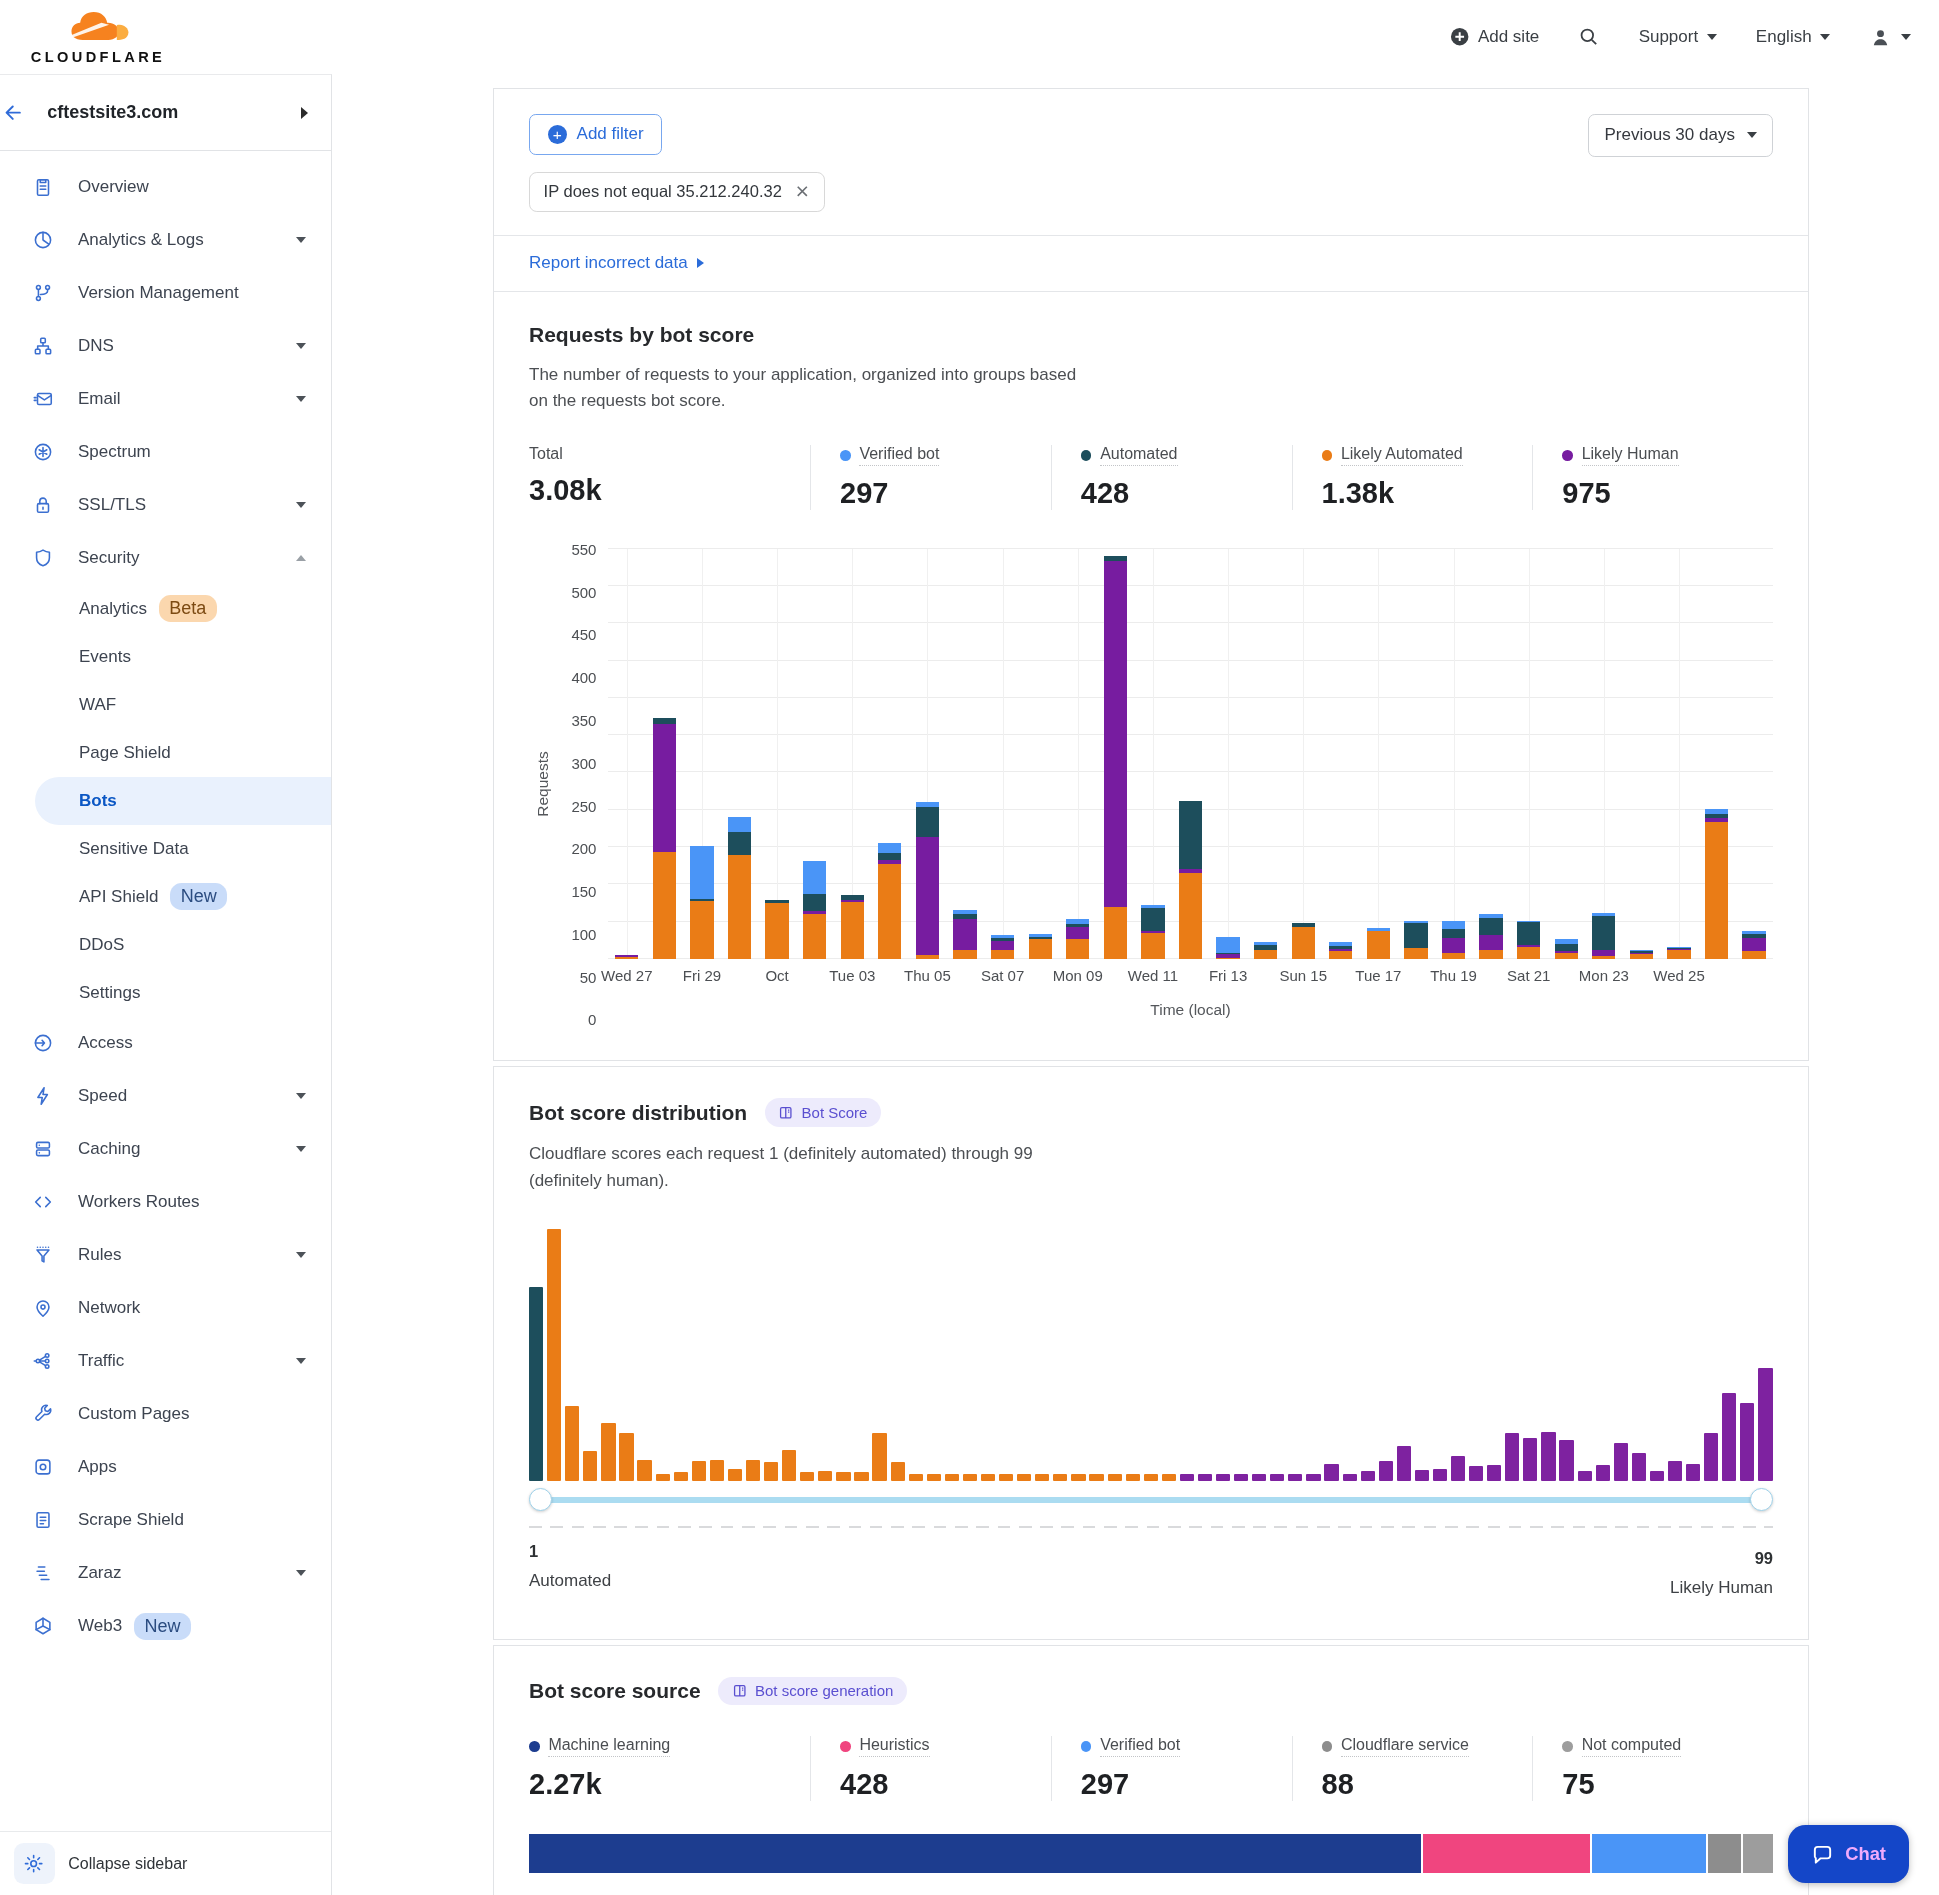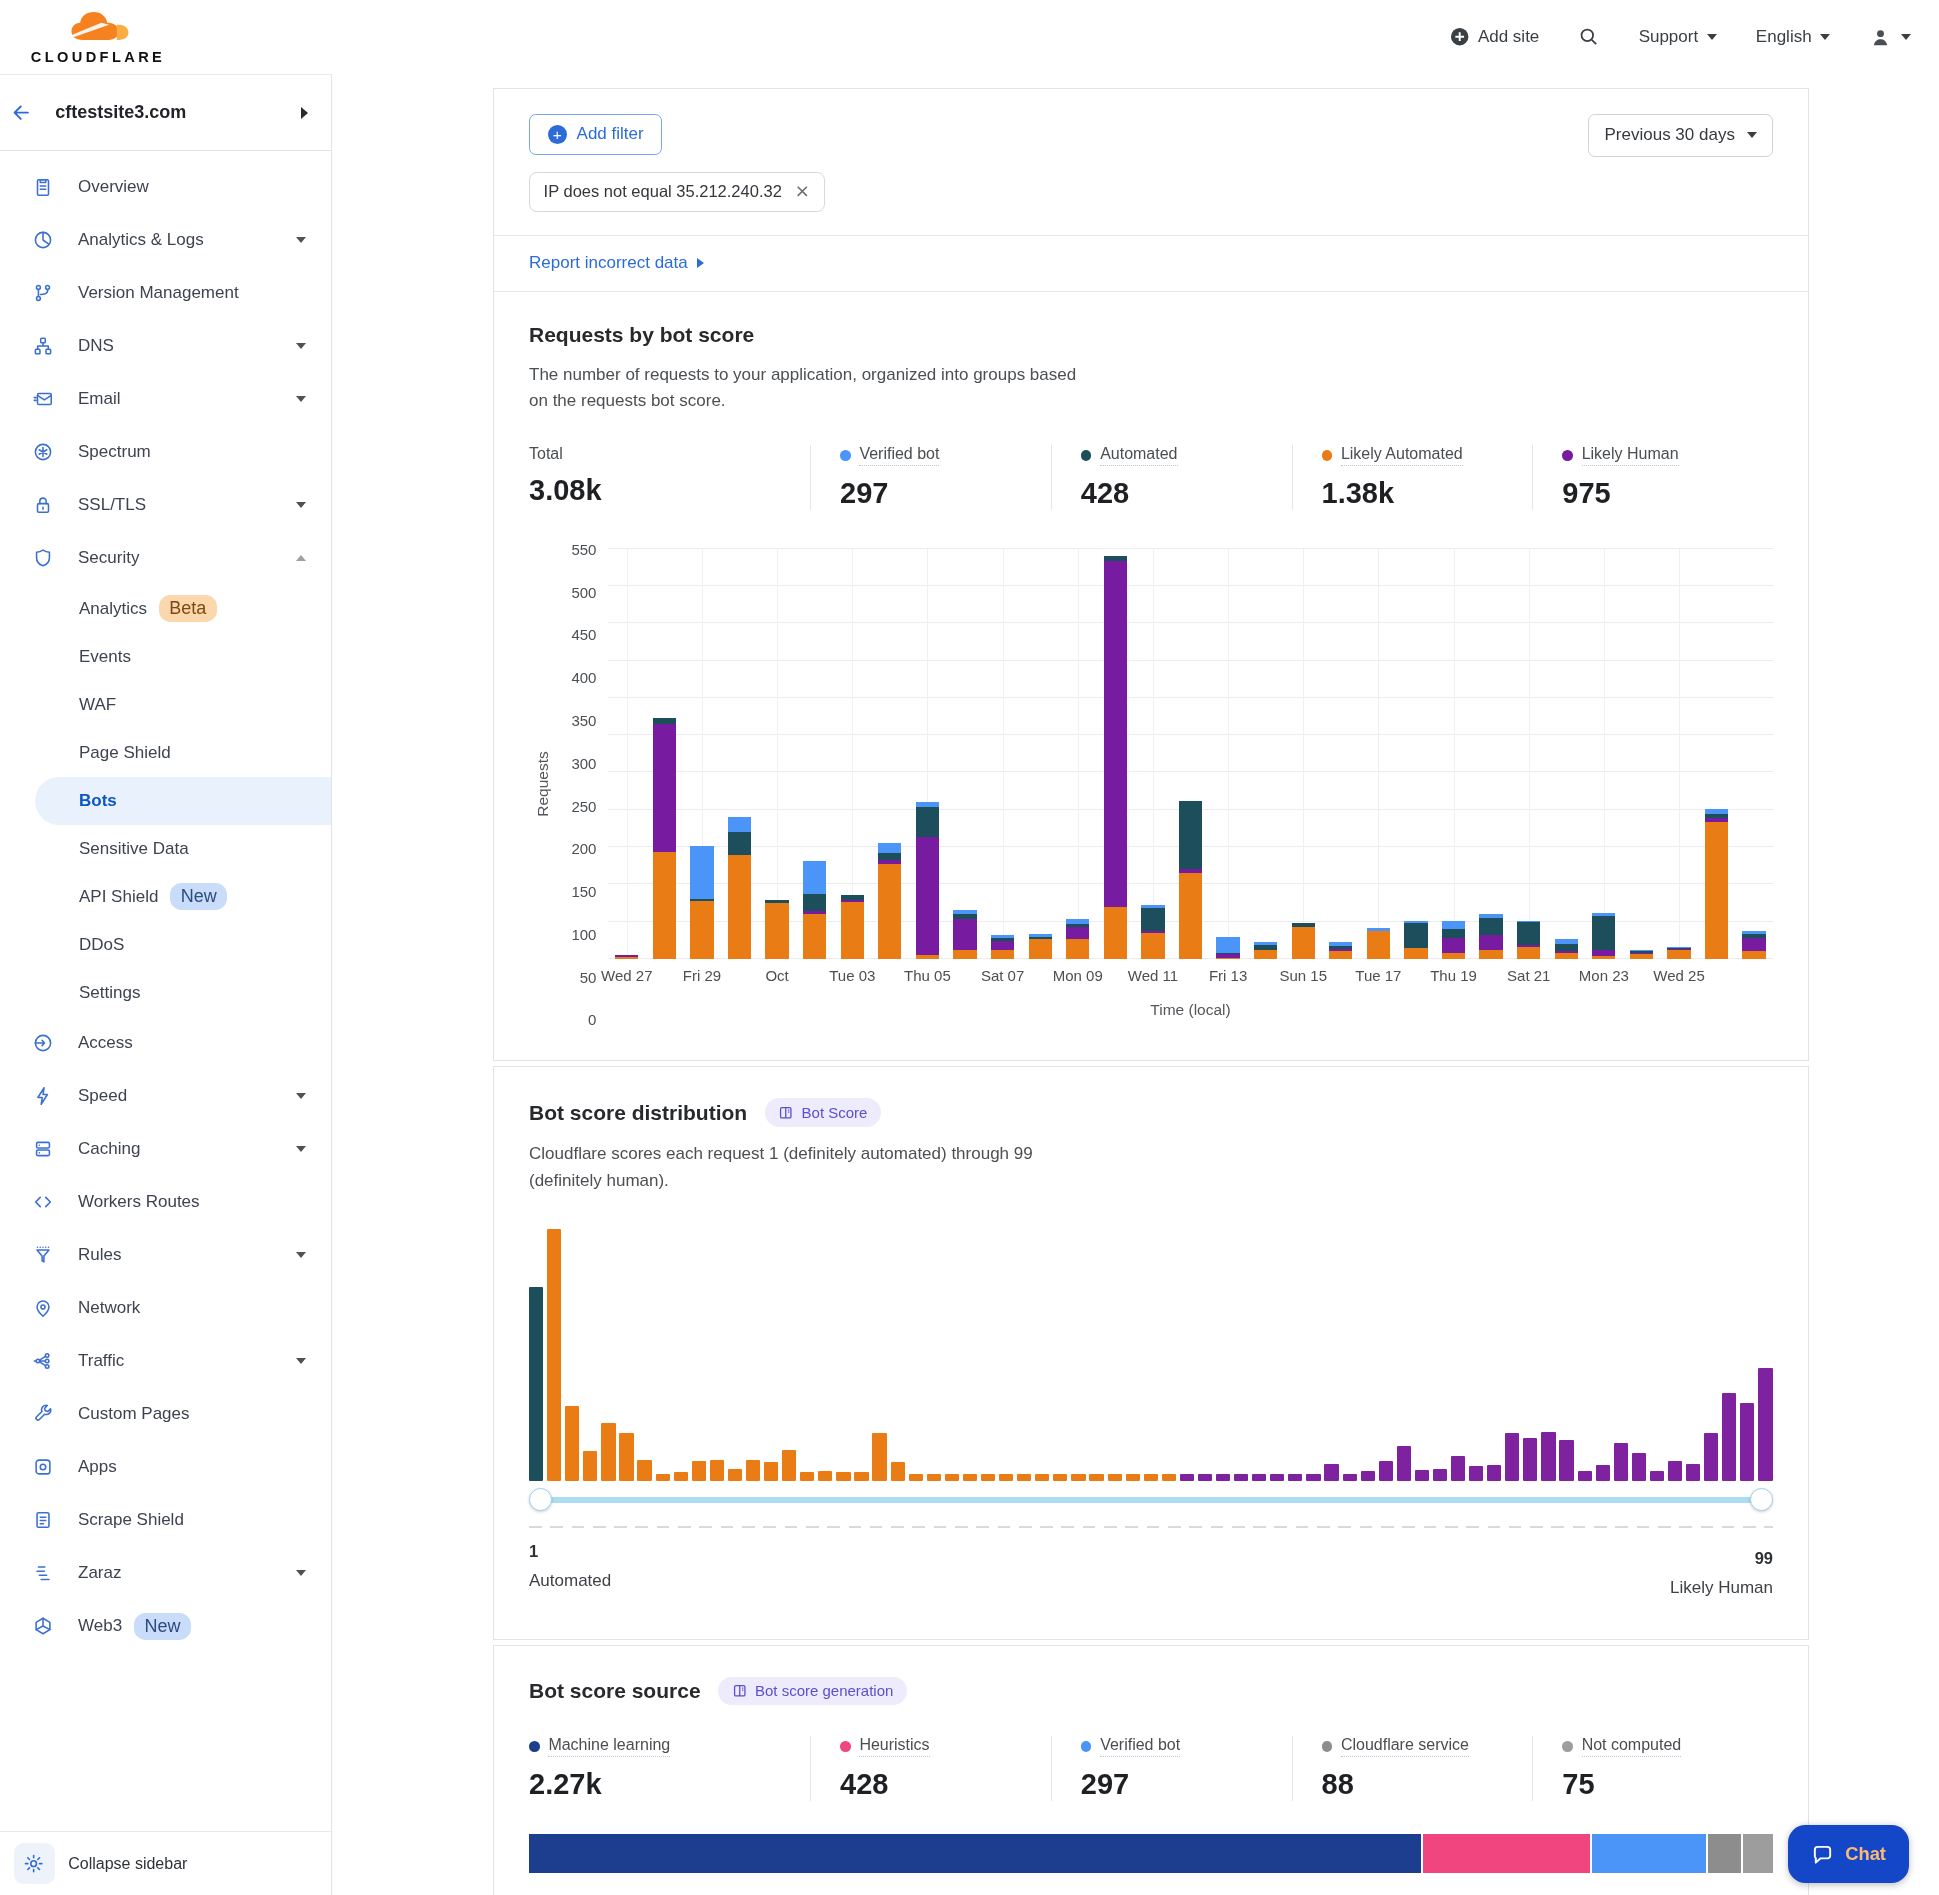--- a/index.html
+++ b/index.html
@@ -9,21 +9,21 @@
   
   .topbar { height:74px; display:flex; align-items:center; padding:0 29px 0 25px; background:#fff; }
   .brand { display:flex; flex-direction:column; align-items:center; width:146px; }
   .brand-word { font-size:14.6px; font-weight:700; letter-spacing:3.4px; color:#111; margin-top:1.9px; }
   .top-right { margin-left:auto; display:flex; align-items:center; gap:39px; font-size:17px; color:#3a3f44; }
   .top-item { display:flex; align-items:center; gap:8.7px; cursor:pointer; }
   .caret-down { width:0; height:0; border-left:5.8px solid transparent; border-right:5.8px solid transparent; border-top:6.8px solid #3a3f44; display:inline-block; }
 
   
   .sidebar { position:absolute; top:74px; left:0; bottom:0; width:332px; border-right:1px solid #e1e3e6; border-top:1px solid #e9eaec; display:flex; flex-direction:column; background:#fff; }
-  .site-row { height:76px; display:flex; align-items:center; padding:0 23px 0 11px; border-bottom:1px solid #e1e3e6; }
+  .site-row { height:76px; display:flex; align-items:center; padding:0 23px 0 3px; border-bottom:1px solid #e1e3e6; }
   .site-name { font-size:18px; font-weight:700; color:#1f2328; margin-left:23px; }
   .caret-right { width:0; height:0; border-top:6.8px solid transparent; border-bottom:6.8px solid transparent; border-left:7.8px solid #2b2b2b; margin-left:auto; }
   .nav { flex:1; padding-top:9.7px; overflow:hidden; }
   .nav-item { height:53px; display:flex; align-items:center; padding:0 25px 0 31px; cursor:pointer; }
   .nav-item .icon { width:23px; display:flex; justify-content:center; }
   .nav-item .lbl { margin-left:24px; font-size:17px; color:#3d4450; }
   .nav-sub { height:48px; display:flex; align-items:center; padding:0 25px 0 79px; cursor:pointer; }
   .nav-sub .lbl { font-size:17px; color:#3d4450; }
   .nav-sub.active { background:#e9f1fd; border-radius:25px 0 0 25px; margin-left:35px; padding-left:44px; }
   .nav-sub.active .lbl { color:#0b57c4; font-weight:700; }
@@ -94,21 +94,21 @@
   .sl-num { font-size:16.5px; color:#2e3134; font-weight:600; }
   .sl-word { font-size:17px; color:#3f4246; margin-top:9.7px; }
   .sl-right { text-align:right;margin-top:7px; }
 
   
   .srcbar { display:flex; height:39px; margin-top:33px; }
   .srcseg { border-right:2.9px solid #fff; }
   .srcseg:last-child { border-right:none; }
 
   
-  .chat-btn { position:absolute; right:31px; bottom:11.6px; height:58px; border-radius:17.5px; background:#1446c8; color:#fdba74; display:flex; align-items:center; gap:10.7px; padding:0 23px; font-size:18.4px; font-weight:700; cursor:pointer; box-shadow:0 1.9px 7.8px rgba(0,0,0,.25); }
+  .chat-btn { position:absolute; right:31px; bottom:11.6px; height:58px; border-radius:17.5px; background:#1446c8; color:#f0abfc; display:flex; align-items:center; gap:10.7px; padding:0 23px; font-size:18.4px; font-weight:700; cursor:pointer; box-shadow:0 1.9px 7.8px rgba(0,0,0,.25); }
 </style>
 </head>
 <body>
 
 <header class="topbar">
   <div class="brand">
     <svg width="83" height="39" viewBox="0 0 86 40">
       <path d="M30 32c-9 0-15-2-15-9 0-5 4-9 9-9 1-7 7-11 14-11 8 0 13 5 14 11h1c6 0 11 4 11 9 0 7-7 9-13 9H30Z" fill="#f6821f"></path>
       <path d="M62 32c5 0 12-1 12-8 0-4-4-8-9-8-1 0-2 0-3 .4" fill="#fbad41"></path>
       <path d="M14 30 54 16l-8-2-34 14z" fill="#fff" opacity="0.9"></path>

